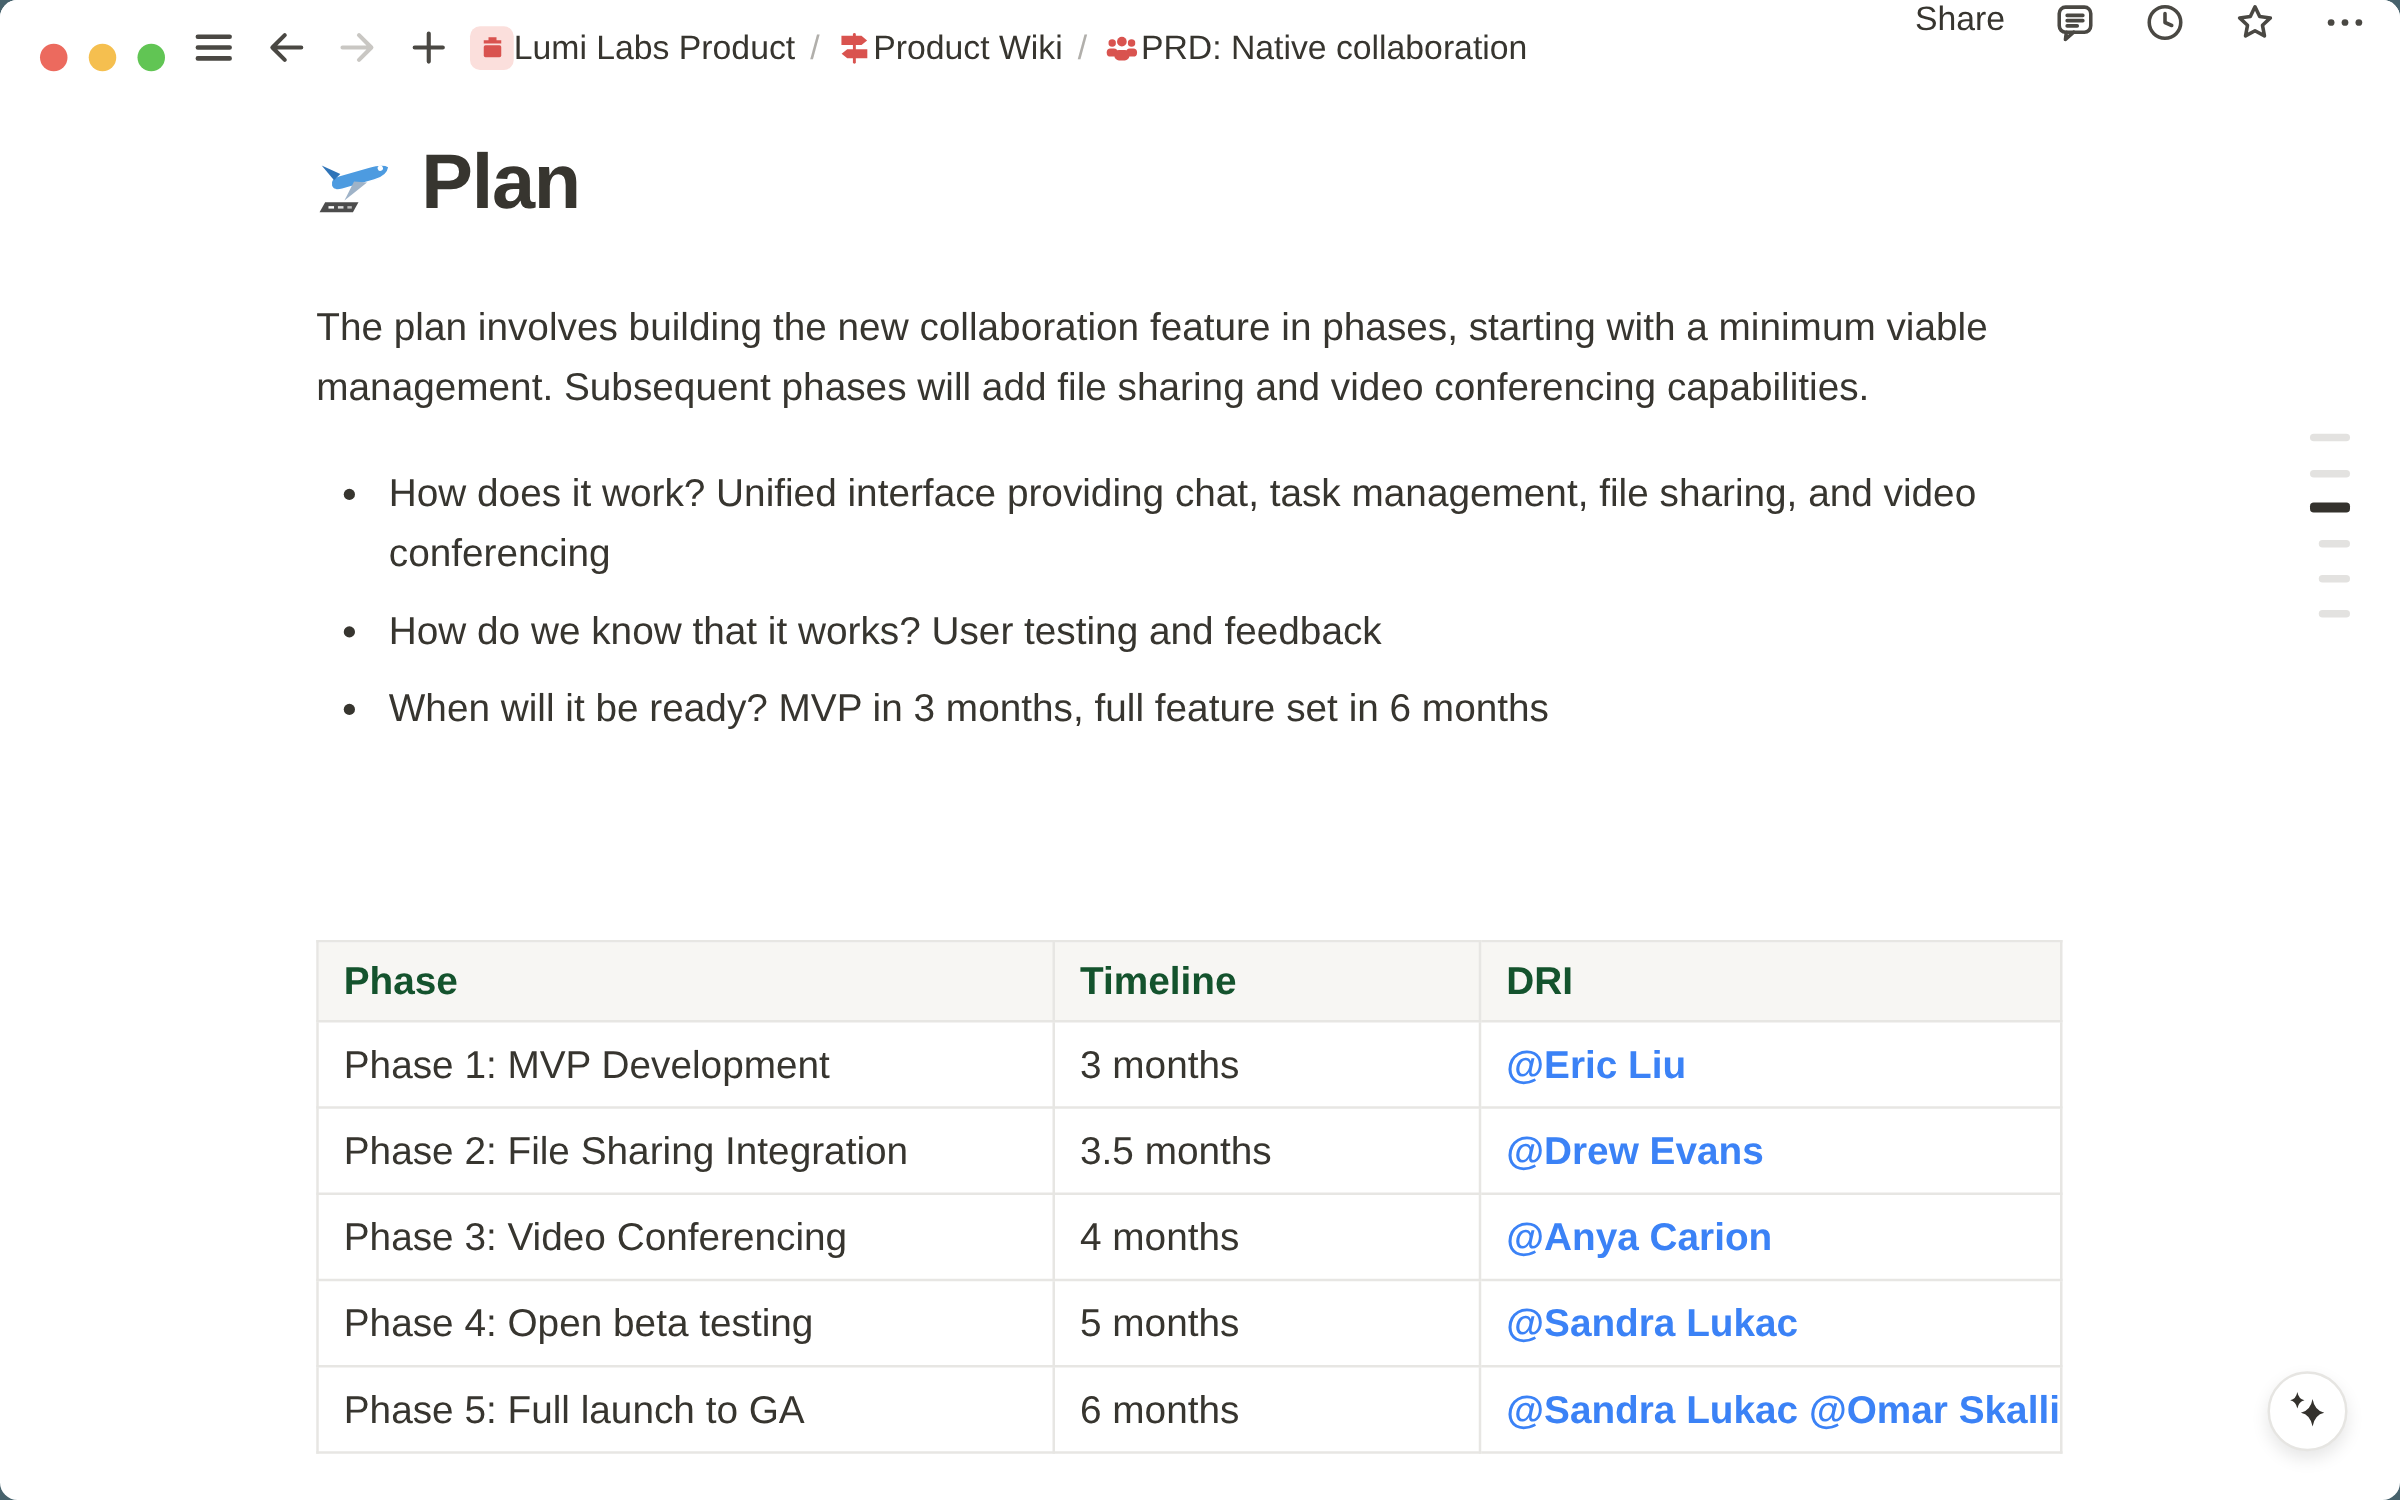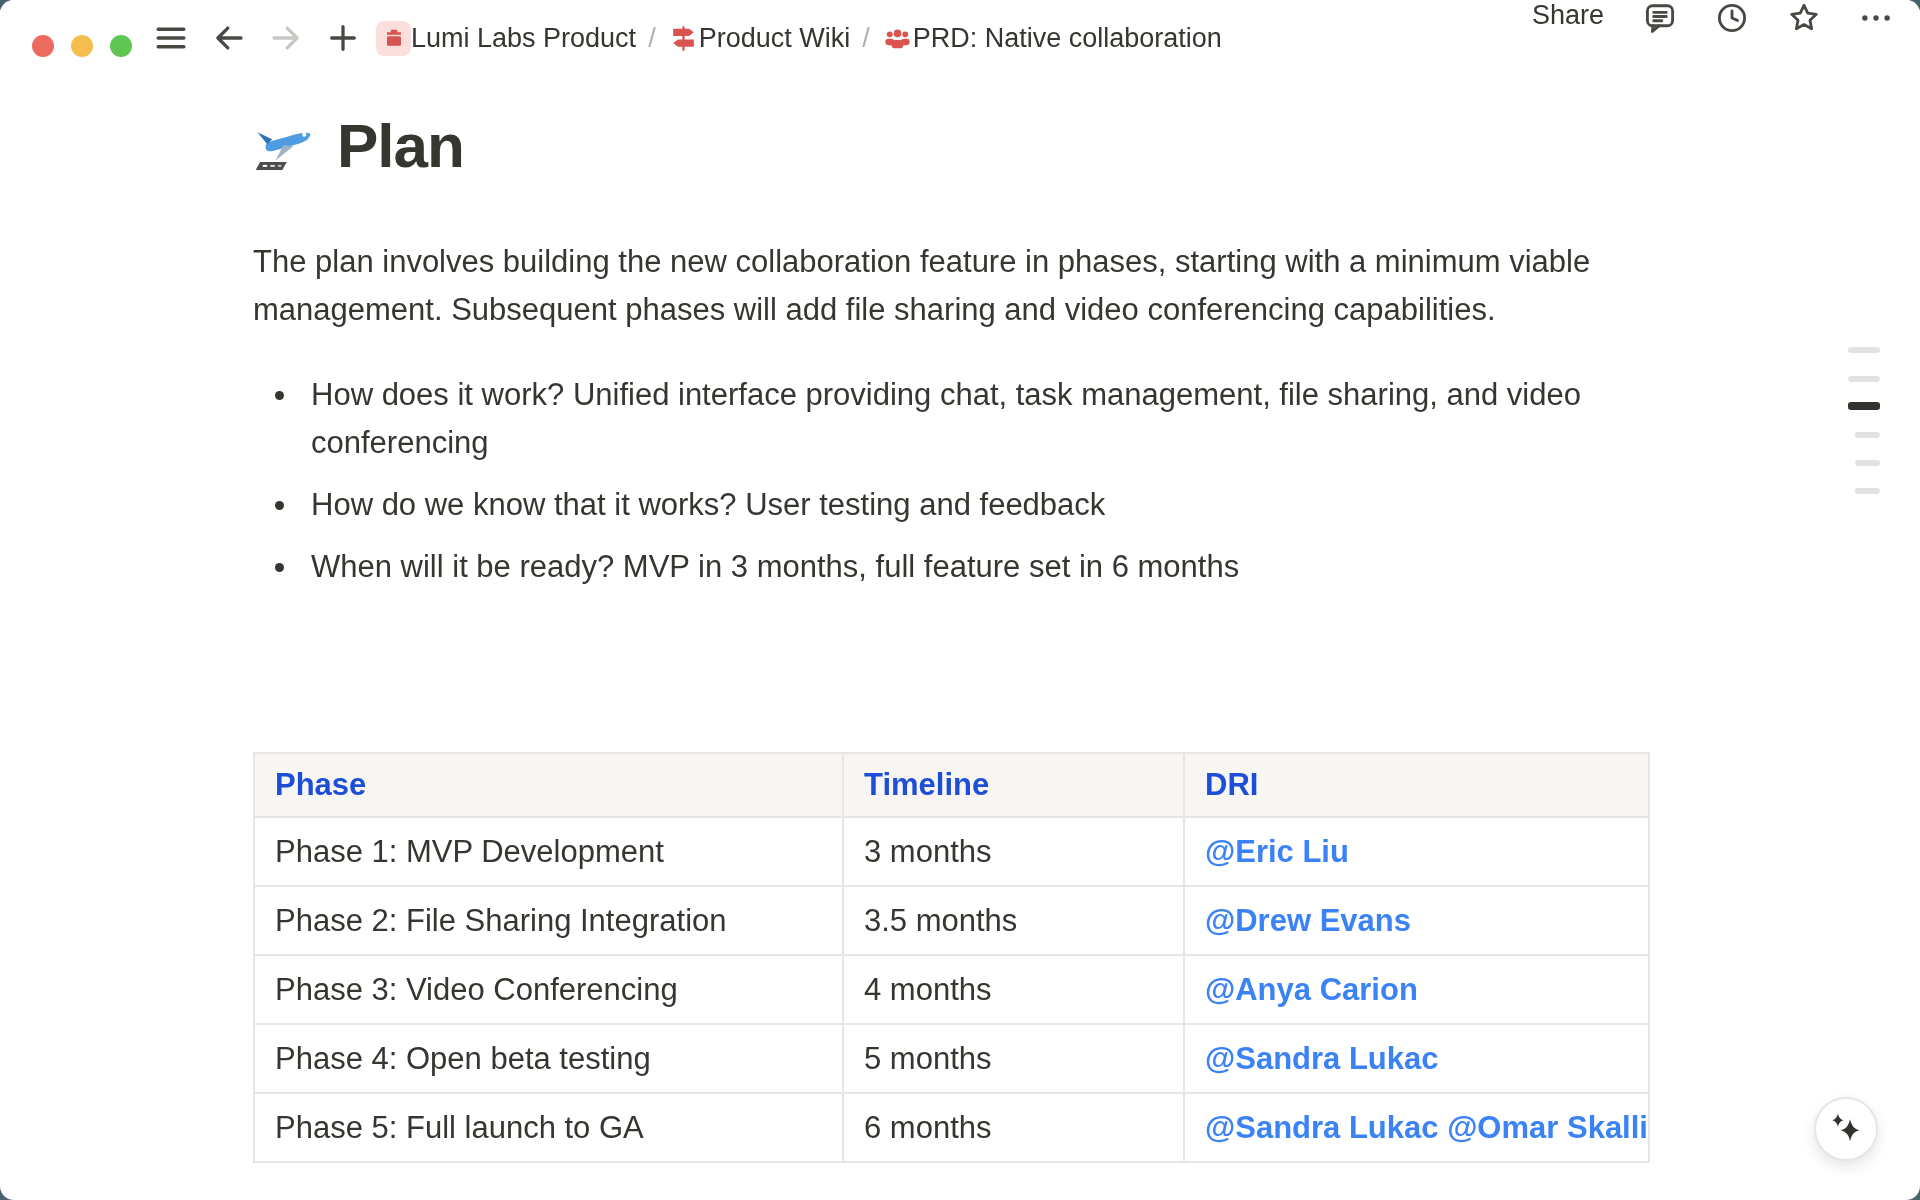--- a/index.html
+++ b/index.html
@@ -44,21 +44,21 @@
   .intro .ln{line-height:48px;height:48px;white-space:nowrap;}
   .bullet-list{position:absolute;left:253px;top:371px;width:1490px;font-size:31px;}
   .b-item{position:relative;padding-left:58px;margin-bottom:14px;}
   .b-item .ln{line-height:48px;white-space:nowrap;}
   .b-dot{position:absolute;left:22px;top:20px;width:9px;height:9px;border-radius:50%;background:#37352f;}
   
   .phase-table{position:absolute;left:253px;top:752px;border-collapse:collapse;table-layout:fixed;font-size:31px;}
   .phase-table th,.phase-table td{
     border:2px solid #e7e6e3;padding:0 0 0 20px;text-align:left;vertical-align:middle;white-space:nowrap;overflow:hidden;
   }
-  .phase-table th{height:62px;background:#f7f6f3;font-weight:600;color:#1d4ed8;}
+  .phase-table th{height:62px;background:#f7f6f3;font-weight:600;color:#14532d;}
   .phase-table td{height:67px;background:#fff;}
   .c-phase{width:589px;}
   .c-time{width:341px;}
   .c-dri{width:419px;}
   .mention{color:#3b82f6;font-weight:bold;}
   
   .toc{position:absolute;}
   .toc-bar{position:absolute;height:6px;border-radius:3px;background:#e3e2e0;}
   .toc-b1{left:1848px;top:347px;width:32px;}
   .toc-b2{left:1848px;top:376px;width:32px;}

